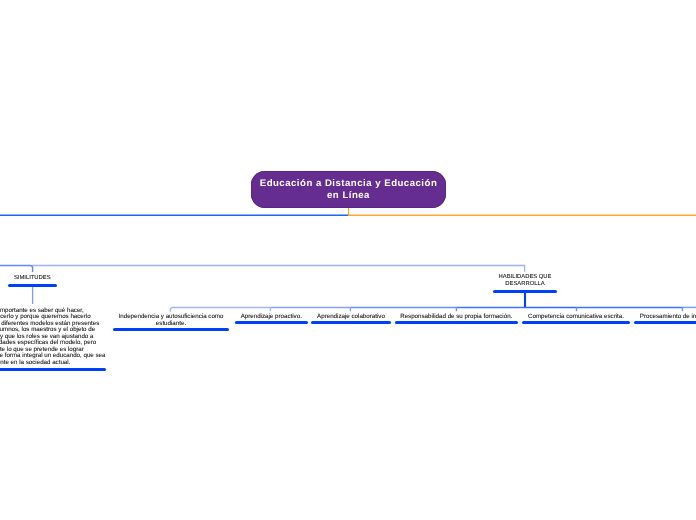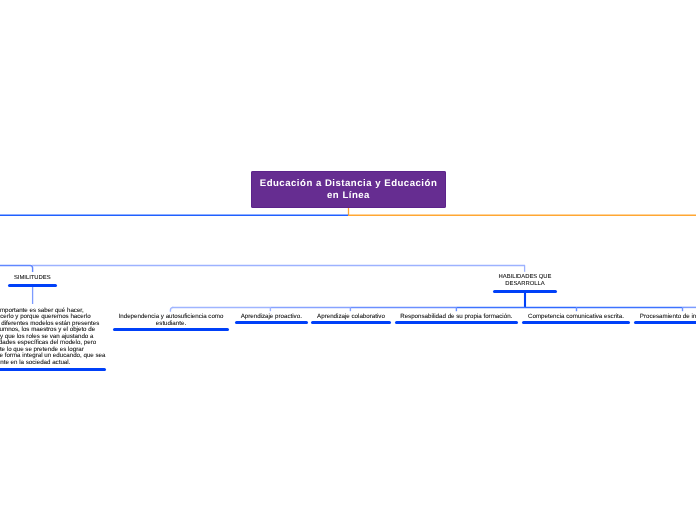--- a/index.html
+++ b/index.html
@@ -4,21 +4,21 @@
 <style>
   html,body{margin:0;padding:0;background:#ffffff;}
   body{width:696px;height:520px;overflow:hidden;
        font-family:"Liberation Sans",sans-serif;
        -webkit-font-smoothing:antialiased;text-rendering:geometricPrecision;}
   #canvas{position:relative;width:696px;height:520px;background:#fff;overflow:hidden;transform:translateZ(0);}
   #inner{position:absolute;left:0;top:0;width:696px;height:520px;transform:translateZ(0);}
   #wires{position:absolute;left:0;top:0;width:696px;height:520px;}
 
   .root-node{position:absolute;left:251px;top:171px;width:195px;height:37px;
-    border-radius:2px;background:#662d91;box-sizing:border-box;
+    border-radius:14px;background:#662d91;box-sizing:border-box;
     box-shadow:inset 0 0 0 0.8px #5a2189;
     display:flex;align-items:center;justify-content:center;}
   .root-node .rlabel{transform:translateZ(0);color:#ffffff;font-weight:bold;font-size:9.6px;line-height:11.3px;
     letter-spacing:0.5px;text-align:center;width:178px;}
 
   .node{position:absolute;}
   .node .txt{display:block;color:#2e2e2e;font-size:6.2px;line-height:7.2px;
      text-align:center;text-shadow:0 0 0.4px rgba(46,46,46,0.55);}
   .node .bar{height:3px;border-radius:1.8px;background:#0040f8;margin:1.1px auto 0 auto;}
   .branch .txt{font-size:5.85px;line-height:6.7px;}

